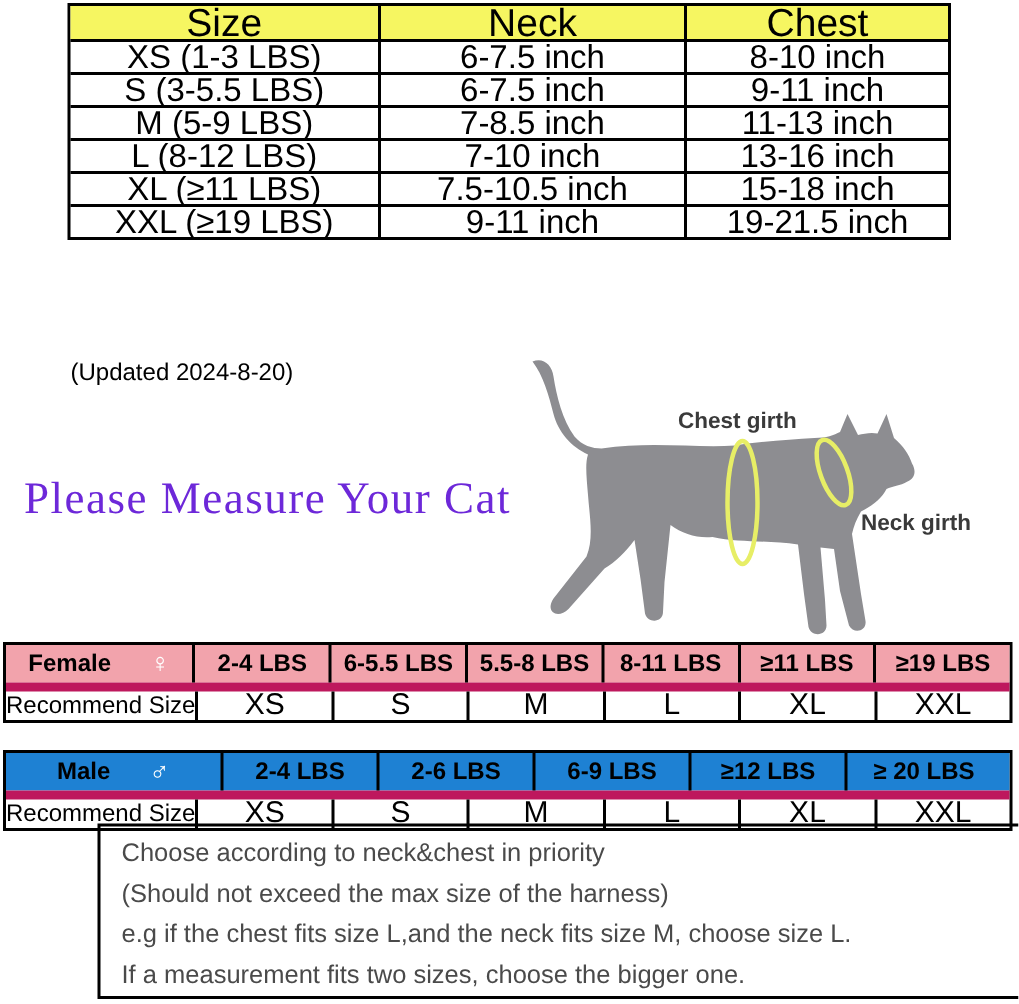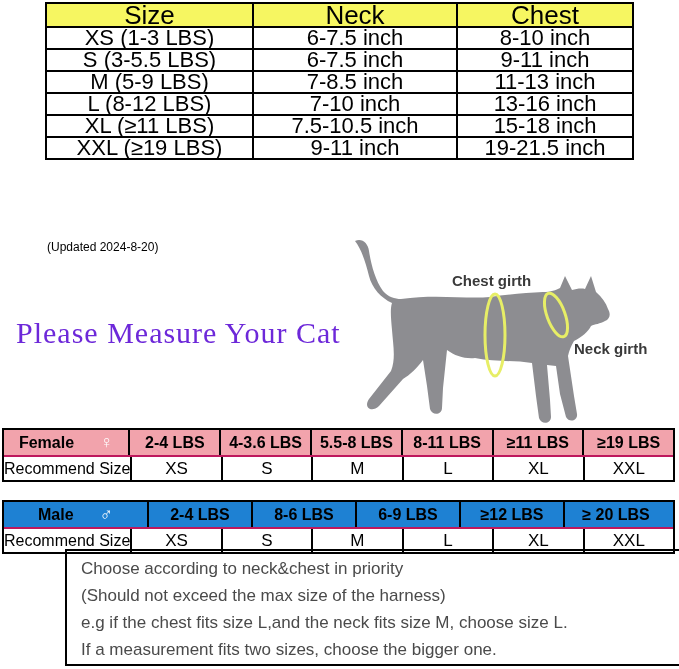--- a/index.html
+++ b/index.html
@@ -12,44 +12,44 @@
   .size-row{display:flex;height:22px;box-sizing:border-box;}
   .size-row + .size-row{border-top:2px solid #000;}
   .size-cell{display:flex;align-items:center;justify-content:center;box-sizing:border-box;
              font-size:22px;letter-spacing:0;}
   .size-cell + .size-cell{border-left:2px solid #000;}
   .c0{width:205px;} .c1{width:204px;} .c2{width:176px;}
   .size-row.head{background:#F6F661;}
   .size-row.head .size-cell{font-size:26px;}
 
   
-  .updated{position:absolute;left:47px;top:240px;font-size:12px;}
+  .updated{position:absolute;left:47px;top:240px;font-size:16px;}
 
   
   .measure-title{position:absolute;left:16px;top:316px;font-family:"Liberation Serif",serif;
                  font-size:30px;font-weight:400;color:#6d28d9;letter-spacing:1px;white-space:nowrap;}
   .cat-svg{position:absolute;left:345px;top:238px;width:270px;height:190px;}
   .girth-label{position:absolute;font-size:15px;font-weight:600;color:#3A3A3A;white-space:nowrap;}
   .chest-label{left:452px;top:272px;}
   .neck-label{left:574px;top:340px;}
 
   
   .gender-table{position:absolute;left:2px;width:673px;border:2px solid #000;box-sizing:border-box;}
   .female{top:428px;} .male{top:500px;}
   .g-row{display:flex;height:25px;box-sizing:border-box;}
-  .g-row + .g-row{border-top:2px solid #be185d;}
+  .g-row + .g-row{border-top:6px solid #be185d;}
   .g-cell{display:flex;align-items:center;justify-content:center;box-sizing:border-box;
           font-size:16px;white-space:nowrap;}
   .g-cell + .g-cell{border-left:2px solid #000;}
   .gc0{width:143px;} .gc{width:104px;}
   .female .g-head{background:#F2A3AC;}
   .male .g-head{background:#1E81D3;}
   .g-head .g-cell{font-size:16px;font-weight:bold;gap:16px;}
   .gender-symbol{color:#fff;font-size:18px;margin-left:10px;font-weight:bold;}
-  .g-size{font-size:17px;}
+  .g-size{font-size:20px;}
   .g-rowlabel{font-size:16px;}
 
   
   .notes-box{position:absolute;left:65px;top:549px;width:672px;height:117px;border:2px solid #000;
              box-sizing:border-box;padding:4px 0 0 14px;}
   .note-line{font-size:17px;line-height:27px;color:#4A4A4A;white-space:nowrap;}
 </style>
 </head>
 <body>
 
@@ -141,21 +141,21 @@
   <div class="girth-label chest-label">Chest girth</div>
   <div class="girth-label neck-label">Neck girth</div>
 
   <div class="gender-table female">
     <div class="g-row g-head">
       <div class="g-cell gc0">
         <span>Female</span>
         <span class="gender-symbol">♀</span>
       </div>
       <div class="g-cell gc">2-4 LBS</div>
-      <div class="g-cell gc">4-3.6 LBS</div>
+      <div class="g-cell gc">6-5.5 LBS</div>
       <div class="g-cell gc">5.5-8 LBS</div>
       <div class="g-cell gc">8-11 LBS</div>
       <div class="g-cell gc">≥11 LBS</div>
       <div class="g-cell gc">≥19 LBS</div>
     </div>
     <div class="g-row">
       <div class="g-cell gc0 g-rowlabel">Recommend Size</div>
       <div class="g-cell gc g-size">XS</div>
       <div class="g-cell gc g-size">S</div>
       <div class="g-cell gc g-size">M</div>
@@ -165,21 +165,21 @@
     </div>
   </div>
 
   <div class="gender-table male">
     <div class="g-row g-head">
       <div class="g-cell gc0">
         <span>Male</span>
         <span class="gender-symbol">♂</span>
       </div>
       <div class="g-cell gc">2-4 LBS</div>
-      <div class="g-cell gc">8-6 LBS</div>
+      <div class="g-cell gc">2-6 LBS</div>
       <div class="g-cell gc">6-9 LBS</div>
       <div class="g-cell gc">≥12 LBS</div>
       <div class="g-cell gc">≥ 20 LBS</div>
     </div>
     <div class="g-row">
       <div class="g-cell gc0 g-rowlabel">Recommend Size</div>
       <div class="g-cell gc g-size">XS</div>
       <div class="g-cell gc g-size">S</div>
       <div class="g-cell gc g-size">M</div>
       <div class="g-cell gc g-size">L</div>

